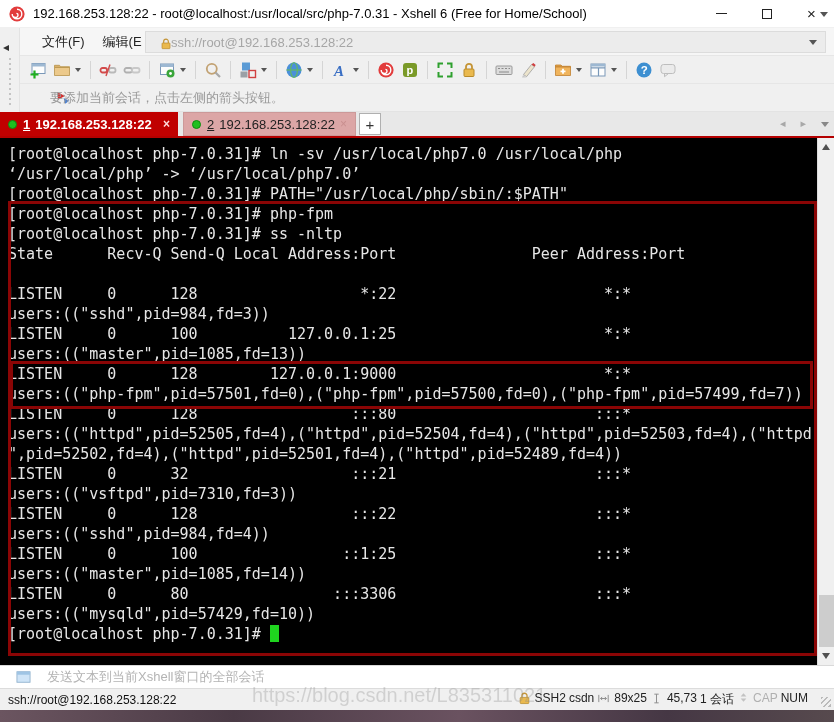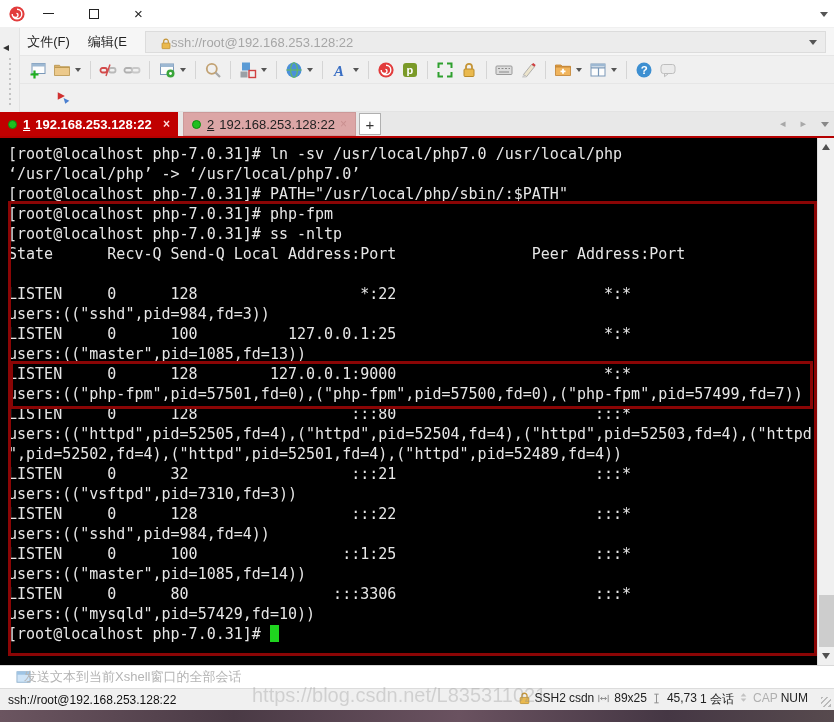--- a/index.html
+++ b/index.html
@@ -20,21 +20,21 @@
   
   #left-strip { position:absolute; left:0; top:28px; width:20px; height:84px; background:#f0f0f0;
     border-right:1px solid #e3e3e3; z-index:5; }
   #collapse-arrow { position:absolute; left:3px; top:12px; font-size:12px; color:#333; }
   .gripper { position:absolute; left:9px; top:4px; width:2px; height:76px;
     background:repeating-linear-gradient(180deg,#c4c4c4 0 2px,transparent 2px 5px); }
 
   
   #menurow { position:absolute; left:0; top:28px; width:834px; height:28px; background:#f6f6f6;
     border-bottom:1px solid #e6e6e6; display:flex; align-items:center; }
-  #menu-items { margin-left:18px; width:118px; overflow:hidden; white-space:nowrap; display:flex; gap:18px; flex:0 0 auto;justify-content:center; }
+  #menu-items { margin-left:42px; width:118px; overflow:hidden; white-space:nowrap; display:flex; gap:18px; flex:0 0 auto; }
   .menu-item { font-size:13px; color:#222; }
   #address-bar { position:absolute; left:145px; top:3px; right:8px; height:22px; background:#ececec;
     border:1px solid #dcdcdc; display:flex; align-items:center; }
   #address-bar svg { width:12px; height:12px; margin:0 6px 0 7px; }
   #address-text { font-size:13px; color:#a6a6a6; flex:1 1 auto; }
   #address-drop { width:0; height:0; border-left:4px solid transparent; border-right:4px solid transparent;
     border-top:5px solid #555; margin-right:8px; }
 
   
   #toolbar { position:absolute; left:0; top:56px; width:834px; height:28px; background:#f0f0f0;
@@ -89,21 +89,21 @@
   .sb-up { position:absolute; top:6px; left:4px; width:0; height:0; border-left:4.5px solid transparent;
     border-right:4.5px solid transparent; border-bottom:6px solid #505050; }
   .sb-down { position:absolute; bottom:6px; left:4px; width:0; height:0; border-left:4.5px solid transparent;
     border-right:4.5px solid transparent; border-top:6px solid #505050; }
   .sb-thumb { position:absolute; bottom:18px; left:1px; width:15px; height:52px; background:#cdcdcd; }
 
   
   #compose { position:absolute; left:0; top:665px; width:834px; height:23px; background:#fff;
     border-top:1px solid #d9d9d9; display:flex; align-items:center; }
   #compose svg { width:15px; height:14px; margin-left:8px; }
-  #compose-text { margin-left:1px; font-size:13px; color:#b4b4b4; }
+  #compose-text { margin-left:24px; font-size:13px; color:#b4b4b4; }
 
   
   #statusbar { position:absolute; left:0; top:688px; width:834px; height:22px; background:#f0f0f0;
     border-top:1px solid #dcdcdc; display:flex; align-items:center; }
   #status-left { margin-left:8px; font-size:12px; color:#111; flex:1 1 auto; }
   #status-right { display:flex; align-items:flex-start; gap:3px; margin-right:26px; }
   .status-item { display:flex; align-items:center; gap:4px; font-size:12px; color:#222; }
   .status-item.dim { color:#b0b0b0; }
   .status-item svg { width:13px; height:13px; }
   #status-grip { position:absolute; right:3px; bottom:3px; width:10px; height:10px;
@@ -121,20 +121,21 @@
 </head>
 <body>
 
 <div id="window">
 
   <div id="titlebar">
     <span id="title-icon"><svg viewBox="0 0 18 18" xmlns="http://www.w3.org/2000/svg">
           <circle cx="9" cy="9" r="7.6" fill="#e23c3c"></circle>
           <path d="M9 4.2a4.8 4.8 0 1 1-4.8 4.8 3.4 3.4 0 0 0 3.4 3.4 2.4 2.4 0 0 0 2.4-2.4 1.6 1.6 0 0 0-1.6-1.6" fill="none" stroke="#fff" stroke-width="1.4"></path>
         </svg></span>
+    <span id="title-text">192.168.253.128:22 - root@localhost:/usr/local/src/php-7.0.31 - Xshell 6 (Free for Home/School)</span>
     <div class="winbtn">
         <span class="minimize-glyph"></span>
       </div>
     <div class="winbtn">
         <span class="maximize-glyph"></span>
       </div>
     <div class="winbtn">
         <span class="close-glyph">×</span>
       </div>
   </div>
@@ -300,20 +301,21 @@
         </svg>
       </span>
     </div>
   <span id="toolbar-chevron"></span>
 
   <div id="notice">
     <span style="width:16px;height:16px;margin-left:28px;"><svg viewBox="0 0 18 18" xmlns="http://www.w3.org/2000/svg">
           <path d="M2 2.5l8 4.3-8 4.3z" fill="#d03030"></path>
           <path d="M8.5 9l6.5 3.2-4.6 3.4z" fill="#4a7fd0"></path>
         </svg></span>
+    <span id="notice-text">要添加当前会话，点击左侧的箭头按钮。</span>
   </div>
 
   <div id="tabbar">
     <div id="tab-strip">
         <div class="tab active">
           <span class="tab-dot"></span>
           <span class="tab-index">1</span>
           <span class="tab-label">192.168.253.128:22</span>
           <span class="tab-close">×</span>
         </div>

